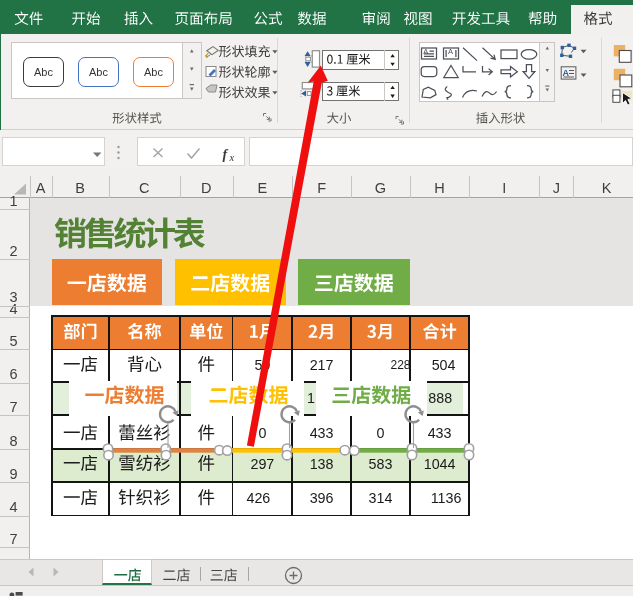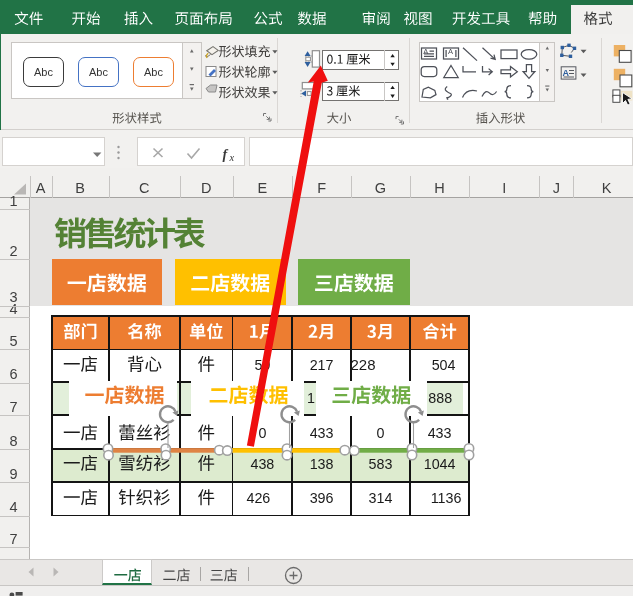--- a/index.html
+++ b/index.html
@@ -95,27 +95,27 @@
 <div class="abs" style="left:51.1px;top:316.3px;width:1.8px;height:199.2px;background:#141414"></div>
 <div class="abs" style="left:108.1px;top:316.3px;width:1.8px;height:199.2px;background:#141414"></div>
 <div class="abs" style="left:179.1px;top:316.3px;width:1.8px;height:199.2px;background:#141414"></div>
 <div class="abs" style="left:231.6px;top:316.3px;width:1.8px;height:199.2px;background:#141414"></div>
 <div class="abs" style="left:291.4px;top:316.3px;width:1.8px;height:199.2px;background:#141414"></div>
 <div class="abs" style="left:350.1px;top:316.3px;width:1.8px;height:199.2px;background:#141414"></div>
 <div class="abs" style="left:409.1px;top:316.3px;width:1.8px;height:199.2px;background:#141414"></div>
 <div class="abs" style="left:468.3px;top:316.3px;width:1.8px;height:199.2px;background:#141414"></div>
 <div class="abs" style="left:232.4px;top:357.6px;width:60px;text-align:center;font-size:14.3px;color:#1a1a1a;line-height:14.3px">59</div>
 <div class="abs" style="left:291.6px;top:357.6px;width:60px;text-align:center;font-size:14.3px;color:#1a1a1a;line-height:14.3px">217</div>
-<div class="abs" style="left:350.5px;top:357.6px;width:60px;text-align:left;font-size:15px;color:#1a1a1a;line-height:14.3px">228</div>
+<div class="abs" style="left:350.5px;top:357.6px;width:60px;text-align:right;font-size:12px;color:#1a1a1a;line-height:14.3px">228</div>
 <div class="abs" style="left:409.6px;top:357.6px;width:68px;text-align:center;font-size:14.3px;color:#1a1a1a;line-height:14.3px">504</div>
 <div class="abs" style="left:232.4px;top:426.1px;width:60px;text-align:center;font-size:14.3px;color:#1a1a1a;line-height:14.3px">0</div>
 <div class="abs" style="left:291.6px;top:426.1px;width:60px;text-align:center;font-size:14.3px;color:#1a1a1a;line-height:14.3px">433</div>
 <div class="abs" style="left:350.5px;top:426.1px;width:60px;text-align:center;font-size:14.3px;color:#1a1a1a;line-height:14.3px">0</div>
 <div class="abs" style="left:409.6px;top:426.1px;width:60px;text-align:center;font-size:14.3px;color:#1a1a1a;line-height:14.3px">433</div>
-<div class="abs" style="left:232.4px;top:456.6px;width:60px;text-align:center;font-size:14.3px;color:#1a1a1a;line-height:14.3px">438</div>
+<div class="abs" style="left:232.4px;top:456.6px;width:60px;text-align:center;font-size:14.3px;color:#1a1a1a;line-height:14.3px">297</div>
 <div class="abs" style="left:291.6px;top:456.6px;width:60px;text-align:center;font-size:14.3px;color:#1a1a1a;line-height:14.3px">138</div>
 <div class="abs" style="left:350.5px;top:456.6px;width:60px;text-align:center;font-size:14.3px;color:#1a1a1a;line-height:14.3px">583</div>
 <div class="abs" style="left:409.6px;top:456.6px;width:60px;text-align:center;font-size:14.3px;color:#1a1a1a;line-height:14.3px">1044</div>
 <div class="abs" style="left:232.4px;top:490.9px;width:52px;text-align:center;font-size:14.3px;color:#1a1a1a;line-height:14.3px">426</div>
 <div class="abs" style="left:291.6px;top:490.9px;width:60px;text-align:center;font-size:14.3px;color:#1a1a1a;line-height:14.3px">396</div>
 <div class="abs" style="left:350.5px;top:490.9px;width:60px;text-align:center;font-size:14.3px;color:#1a1a1a;line-height:14.3px">314</div>
 <div class="abs" style="left:409.6px;top:490.9px;width:73px;text-align:center;font-size:14.3px;color:#1a1a1a;line-height:14.3px">1136</div>
 <div class="abs" style="left:306px;top:390.7px;width:10px;text-align:center;font-size:14.3px;color:#1a1a1a;line-height:14.3px">1</div>
 <div class="abs" style="left:420.3px;top:390.7px;width:40px;text-align:center;font-size:14.3px;color:#1a1a1a;line-height:14.3px">888</div>
 <div class="abs" style="left:68.5px;top:380.7px;width:108.5px;height:35.3px;background:#fff"></div>

